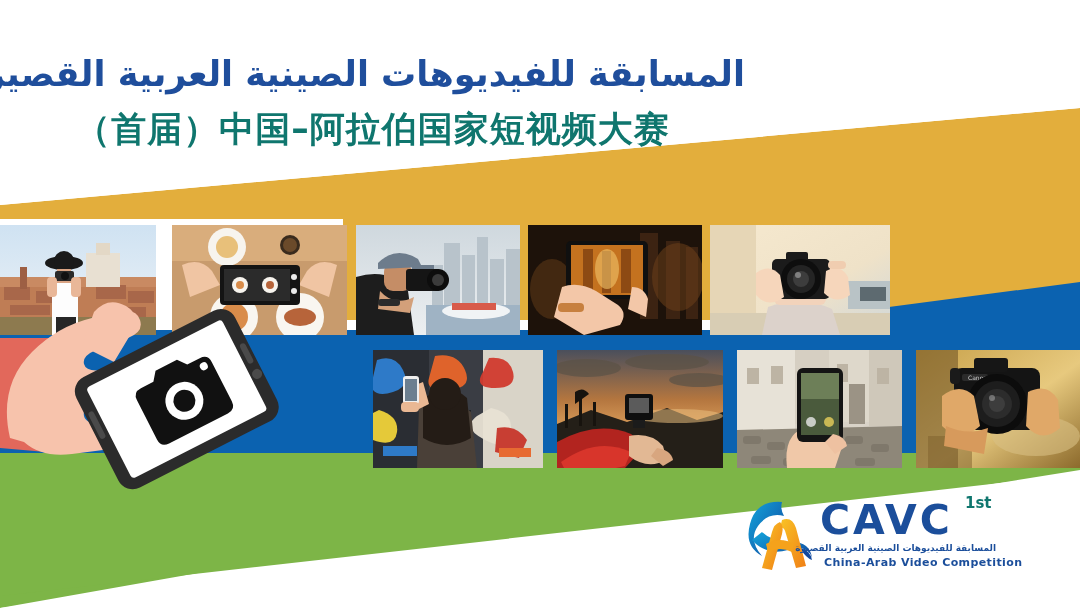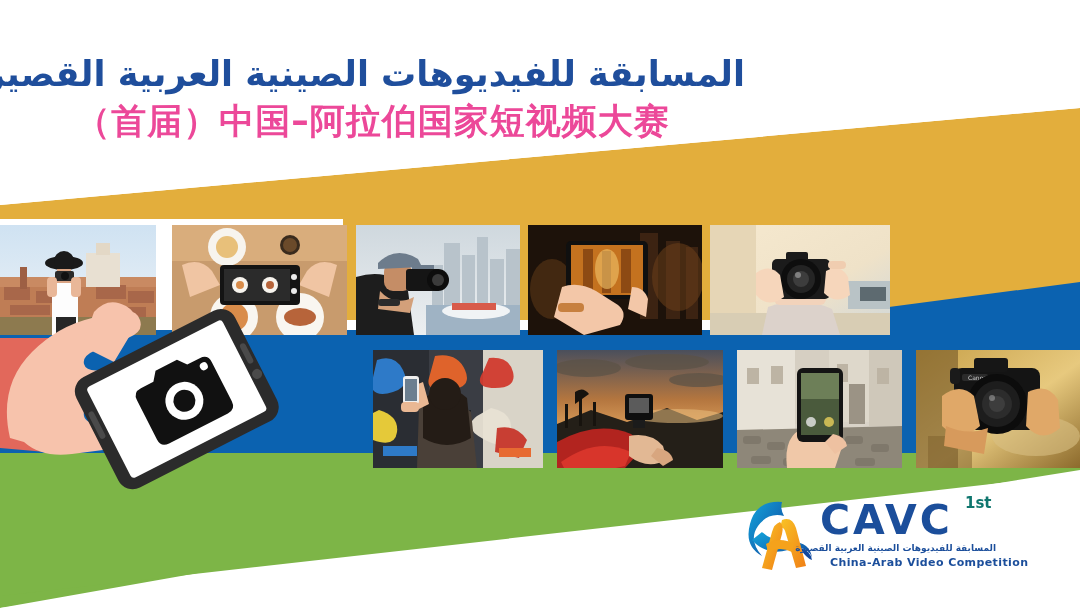--- a/index.html
+++ b/index.html
@@ -30,25 +30,25 @@
     direction:rtl;
     unicode-bidi:bidi-override;
     color:#1F4E9C;
     font-size:35px;
     font-weight:bold;
     line-height:1.18;
     letter-spacing:0px;
     white-space:nowrap;
   }
   #title-zh{
-    color:#ec4899;
+    color:#0f766e;
     font-size:35px;
     font-weight:bold;
     line-height:1.25;
-    margin-top:5px;
+    margin-top:13px;
     letter-spacing:1px;
     white-space:nowrap;
   }
 
   
   .photo{
     position:absolute;
     overflow:hidden;
     background:#cfcfcf;
     z-index:30;
@@ -90,21 +90,21 @@
     position:absolute;left:4px;top:49px;
     direction:rtl;unicode-bidi:bidi-override;
     font-size:9px;
     color:#1B4E9B;
     white-space:nowrap;
     font-weight:bold;
     width:172px;
     text-align:center;
   }
   #logo-en{
-    position:absolute;left:10px;top:62px;
+    position:absolute;left:4px;top:62px;
     font-size:11px;
     font-weight:bold;
     color:#1B4E9B;
     letter-spacing:0.4px;
     white-space:nowrap;
     width:176px;
     text-align:center;
   }
 </style>
 </head>

